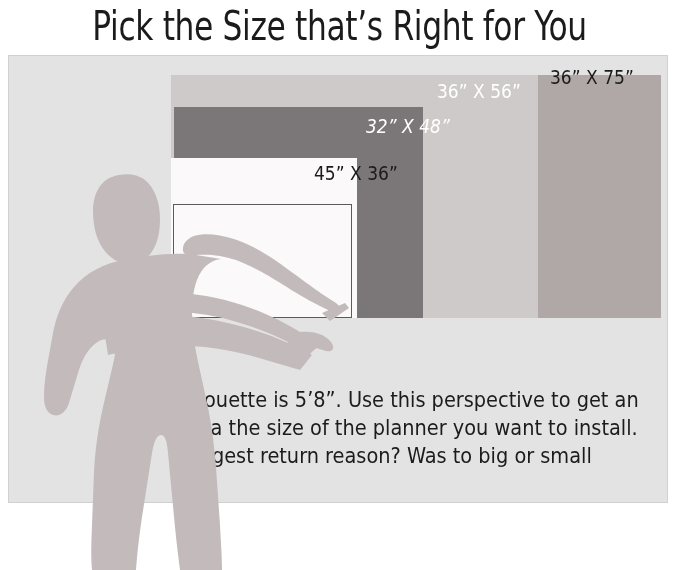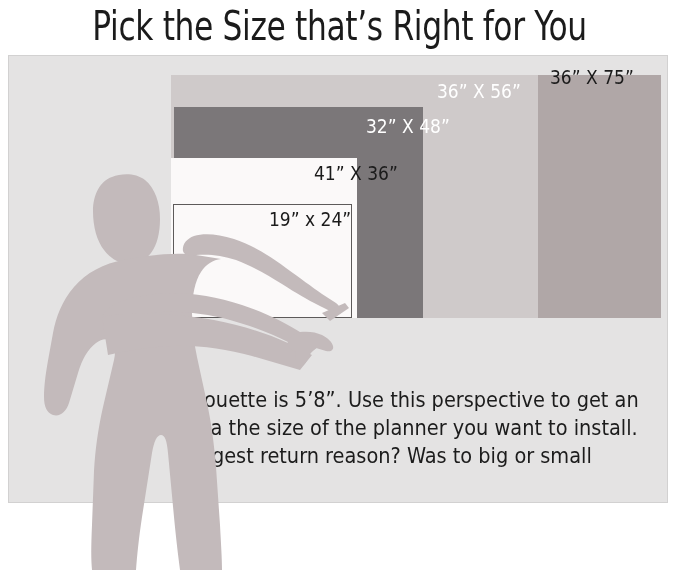--- a/index.html
+++ b/index.html
@@ -84,21 +84,21 @@
     background: #fbf9f9;
   }
   #rect-19x24 {
     left: 164px; top: 148px; width: 179px; height: 114px;
     background: #fbf9f9;
     border: 1.5px solid #5d5a5a;
   }
 
   #label-36x75 { left: 541px; top: 12px; }
   #label-36x56 { left: 428px; top: 26px; }
-  #label-32x48 { left: 357px; top: 61px; }
+  #label-32x48 { left: 357px; top: 61px; font-style: italic; }
   #label-24x36 { left: 305px; top: 108px; }
   #label-19x24 { left: 260px; top: 154px; }
 
   
   #silhouette {
     position: absolute;
     left: 0px;
     top: 55px;
     width: 360px;
     height: 515px;
@@ -136,23 +136,22 @@
     <div class="size-rect" id="rect-24x36"></div>
 
     <div class="size-rect" id="rect-19x24"></div>
 
     <div class="size-label label-dark" id="label-36x75">36” X 75”</div>
 
     <div class="size-label label-light" id="label-36x56">36” X 56”</div>
 
     <div class="size-label label-light" id="label-32x48">32” X 48”</div>
 
-    <div class="size-label label-dark" id="label-24x36">41” X 36”</div>
-
-    <div class="size-label label-dark" id="label-19x24">19” x 24”</div>
+    <div class="size-label label-dark" id="label-24x36">45” X 36”</div>
+
 
     <div id="caption"><span>Silouette is 5’8”. Use this perspective to get an</span><br><span>idea the size of the planner you want to install.</span><br><span>Biggest return reason? Was to big or small</span></div>
 
   </div>
 
   <svg id="silhouette" viewBox="0 0 360 515" xmlns="http://www.w3.org/2000/svg">
     <g fill="#c3babb" stroke="none">
 
       <path d="
         M 112 122

